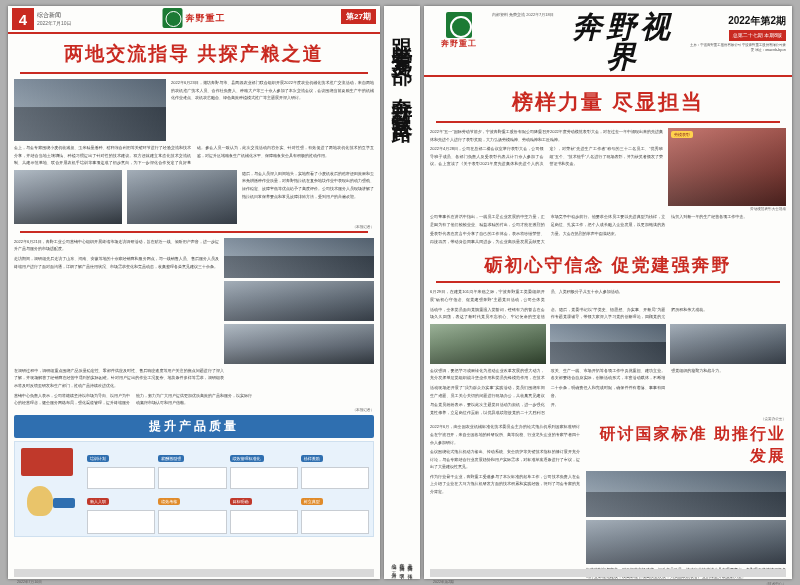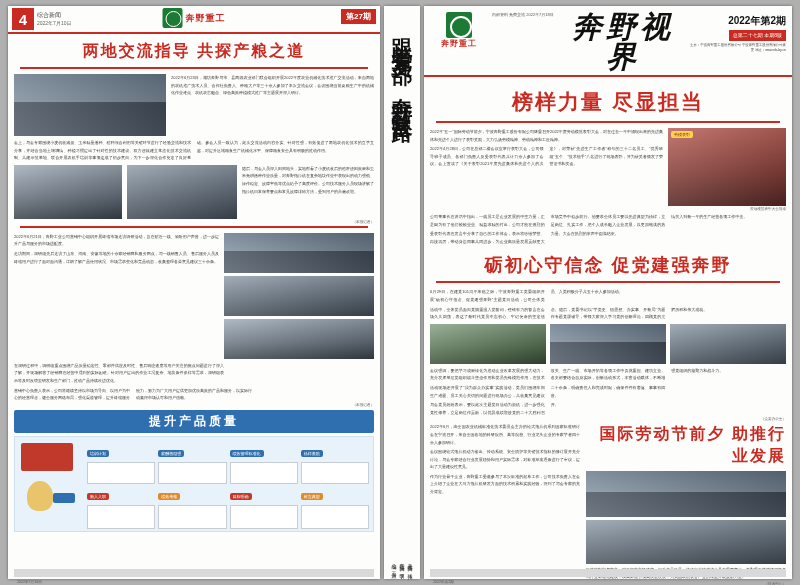--- a/index.html
+++ b/index.html
@@ -21,21 +21,21 @@
   .lp-logo{position:absolute;left:50%;transform:translateX(-50%);top:2px;display:flex;align-items:center;gap:3px;}
   .logo-badge{width:20px;height:20px;background:#1c7a34;border-radius:2px;position:relative;}
   .logo-badge:after{content:"";position:absolute;left:3px;top:3px;width:14px;height:14px;
         border:1.5px solid #fff;border-radius:50%;}
   .logo-txt{font-size:9px;font-weight:bold;color:#c92a21;letter-spacing:1px;line-height:1;}
   .issue{position:absolute;right:4px;top:3px;background:#c92a21;color:#fff;font-size:8px;
          padding:2px 5px;font-weight:bold;}
 
   
   .headline{color:#c92a21;font-weight:bold;text-align:center;letter-spacing:2px;}
-  .h-main{font-size:16px;margin:7px 0 5px;}
+  .h-main{font-size:19px;margin:7px 0 5px;}
   .h-sub{font-size:17px;margin:6px 0 4px;}
   .rule{height:2px;background:#c92a21;margin:0 6px 5px;}
 
   
   .txt{font-size:4px;line-height:1.9;color:#3a3a3a;text-align:justify;word-break:break-all;}
   .col{column-gap:6px;}
   .c2{column-count:2;}
   .c3{column-count:3;}
   .photo{background:#7f8c9b;position:relative;overflow:hidden;}
   .photo:after{content:"";position:absolute;inset:0;
@@ -255,21 +255,21 @@
       <div class="cap">（党委办公室）</div>
     </div>
 
     <div style="padding:2px 6px 0;display:flex;gap:6px;">
       <div style="width:150px;">
         <div class="txt">2022年6月，由全国农业机械标准化技术委员会主办的轮式拖拉机系列国家标准研讨会在宁波召开，来自全国各地的科研院所、高等院校、行业龙头企业的专家学者四十余人参加研讨。</div>
         <div class="txt" style="margin-top:2px;">会议围绕轮式拖拉机动力输出、传动系统、安全防护等关键技术指标的修订展开充分讨论，与会专家结合行业发展趋势和用户实际需求，对标准草案逐条进行了审议，提出了大量建设性意见。</div>
         <div class="txt" style="margin-top:2px;">作为行业骨干企业，奔野重工受邀参与了本次标准的起草工作，公司技术负责人在会上介绍了企业在大马力拖拉机研发方面的技术积累和实践经验，得到了与会专家的充分肯定。</div>
       </div>
       <div style="flex:1;">
-        <div class="headline" style="font-size:16px;text-align:right;line-height:1.35;">国际劳动节前夕 助推行业发展</div>
+        <div class="headline" style="font-size:16px;text-align:right;line-height:1.35;">研讨国家标准 助推行业发展</div>
         <div class="photo ph-meeting" style="height:46px;margin-top:4px;"></div>
         <div class="photo ph-room" style="height:44px;margin-top:3px;"></div>
         <div class="txt" style="margin-top:2px;">标准的制定与完善，对于规范市场秩序、提升产品质量、推动行业技术进步具有重要意义。奔野重工将继续积极参与行业标准化建设，以高标准引领高质量发展，为我国农机装备产业的转型升级贡献力量。</div>
         <div class="cap">（技术中心）</div>
       </div>
     </div>
 
     <div class="footer-bar">
       <span>2022年第2期</span>
     </div>

